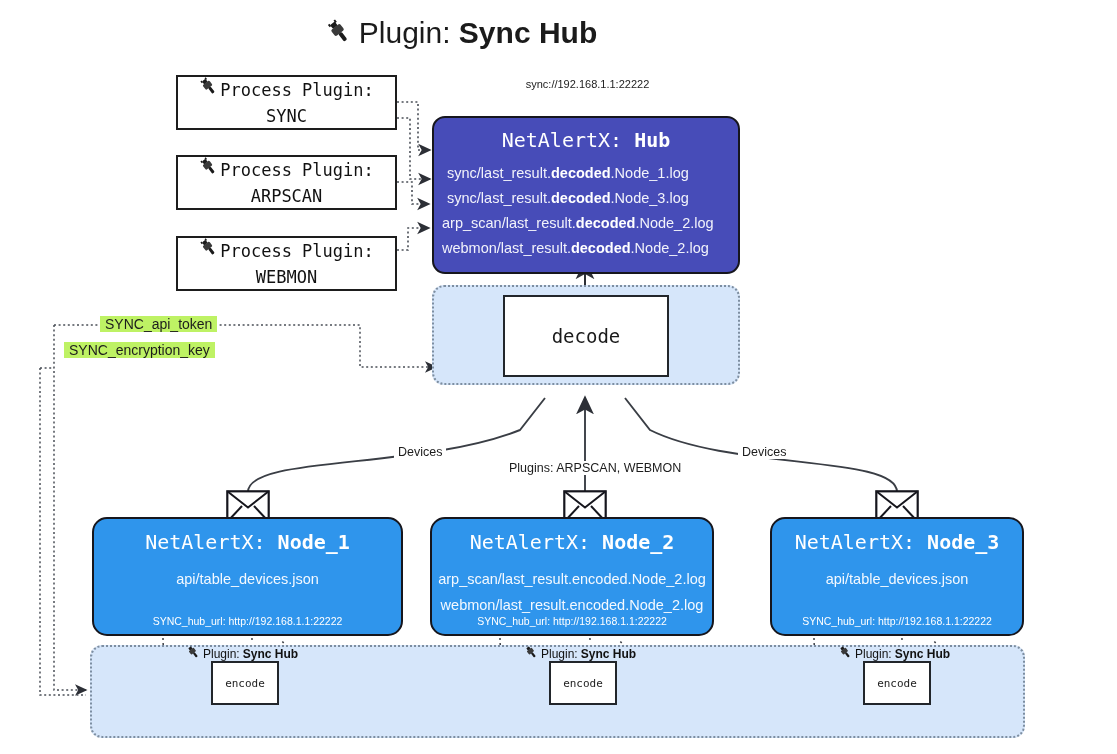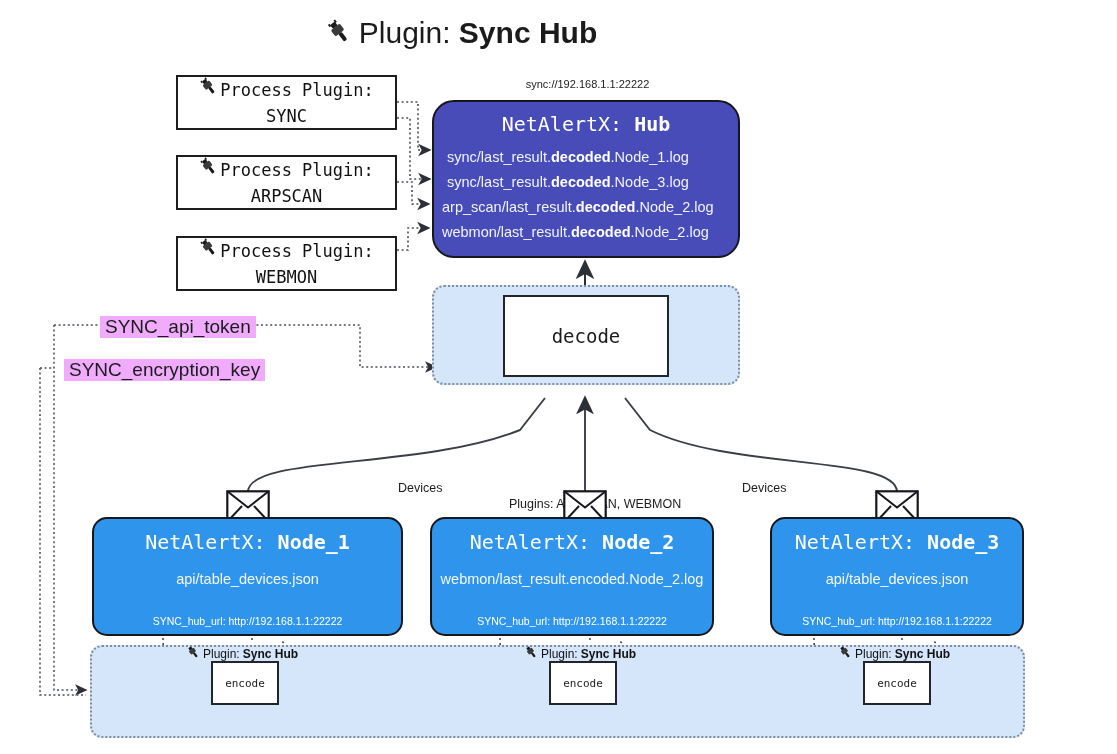--- a/index.html
+++ b/index.html
@@ -49,24 +49,24 @@
     align-items: center; justify-content: center;
     font-family: "DejaVu Sans Mono", "Liberation Mono", monospace;
     font-size: 17px; color: #111;
     line-height: 1.42;
   }
   .procbox .l1 { display: flex; align-items: center; justify-content: center; }
   .procbox .l1 .plug { margin-right: 1px; }
 
   
   #hub {
-    left: 432px; top: 100px; width: 308px; height: 158px;
+    left: 432px; top: 116px; width: 308px; height: 158px;
     background: #474cb8;
     border: 2.5px solid #16161d;
-    border-radius: 22px;
+    border-radius: 13px;
     color: #ffffff;
     padding-top: 10px;
   }
   #hub .hub-title {
     text-align: center;
     font-family: "DejaVu Sans Mono", "Liberation Mono", monospace;
     font-size: 20px; letter-spacing: 0px;
     margin-bottom: 9px;
   }
   #hub .hub-title b { font-weight: bold; }
@@ -94,21 +94,20 @@
     font-size: 19px; color: #1a1a1a;
   }
 
   
   .edge-label {
     position: absolute;
     font-size: 12.5px; color: #1c1c1c;
     background: #ffffff;
     padding: 0 4px;
     white-space: nowrap;
-    margin-top: 36px;
   }
 
   
   .nodebox {
     background: #2f95ec;
     border: 2.5px solid #16161d;
     border-radius: 15px;
     color: #ffffff;
     padding-top: 11px;
   }
@@ -153,22 +152,22 @@
     font-size: 12px; color: #111;
     white-space: nowrap;
     display: flex; align-items: center;
   }
   .enc-label b { font-weight: bold; margin-left: 3px; }
   .enc-label .plug { margin-right: 2px; }
 
   
   .param-label {
     position: absolute;
-    font-size: 19px; color: #1c1c1c;
-    background: #f0abfc; padding: 0 5px;
+    font-size: 14px; color: #1c1c1c;
+    background: #bef264; padding: 0 5px;
     white-space: nowrap;
   }
 </style>
 </head>
 <body>
 
 <div id="stage">
 
   <svg id="edges" viewBox="0 0 1117 754">
     <defs>
@@ -313,21 +312,21 @@
     </div>
     <div class="logline wide">
       <span>webmon/last_result.</span><b>decoded</b><span>.Node_2.log</span>
     </div>
   </div>
 
   <div class="node" id="decode-band"></div>
   <div class="node" id="decode-box">decode</div>
 
   <div class="param-label" style="left:100px; top:316px;">SYNC_api_token</div>
-  <div class="param-label" style="left:64px; top:359px;text-align:center;">SYNC_encryption_key</div>
+  <div class="param-label" style="left:64px; top:342px;text-align:center;">SYNC_encryption_key</div>
 
   <div class="edge-label" style="left:394px; top:445px;">Devices</div>
   <div class="edge-label" style="left:738px; top:445px;">Devices</div>
   <div class="edge-label" style="left:505px; top:461px;">Plugins: ARPSCAN, WEBMON</div>
 
   <div class="envelope" style="left:226px; top:490px;">
     <svg width="44" height="33" viewBox="0 0 44 33">
       <rect x="1.3" y="1.3" width="41.4" height="30.4" fill="#ffffff" stroke="#16161d" stroke-width="2.2"></rect>
       <path d="M1.3,1.3 L22,17.5 L42.7,1.3" fill="none" stroke="#16161d" stroke-width="2"></path>
       <path d="M1.3,31.7 L16,16" fill="none" stroke="#16161d" stroke-width="2"></path>
@@ -358,20 +357,21 @@
     </div>
     <div class="nb-line">api/table_devices.json</div>
     <div class="nb-foot">SYNC_hub_url: http://192.168.1.1:22222</div>
   </div>
 
   <div class="node nodebox" style="left:430px; top:517px; width:284px; height:119px;">
     <div class="nb-title">
       <span>NetAlertX:</span>
       <b>Node_2</b>
     </div>
+    <div class="nb-line">arp_scan/last_result.encoded.Node_2.log</div>
     <div class="nb-line">webmon/last_result.encoded.Node_2.log</div>
     <div class="nb-foot">SYNC_hub_url: http://192.168.1.1:22222</div>
   </div>
 
   <div class="node nodebox" style="left:770px; top:517px; width:254px; height:119px;">
     <div class="nb-title">
       <span>NetAlertX:</span>
       <b>Node_3</b>
     </div>
     <div class="nb-line">api/table_devices.json</div>

